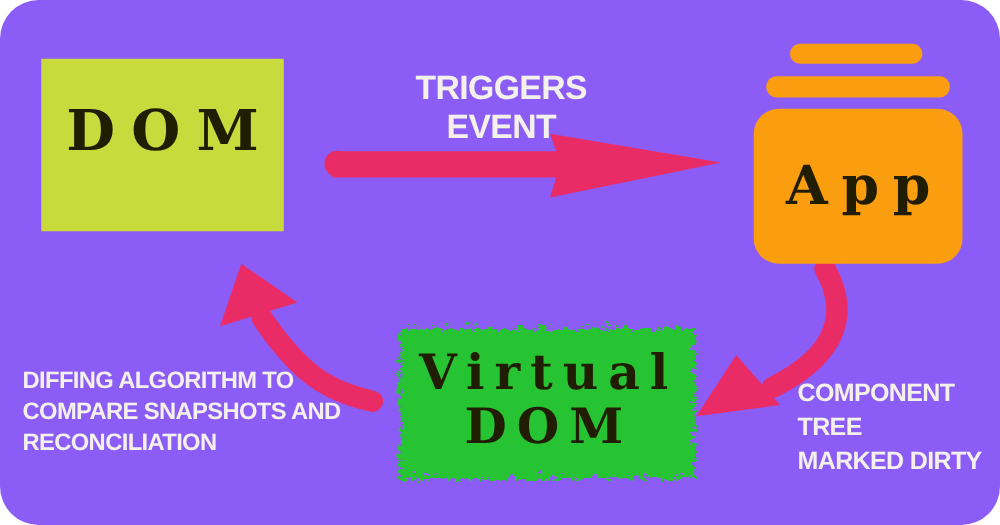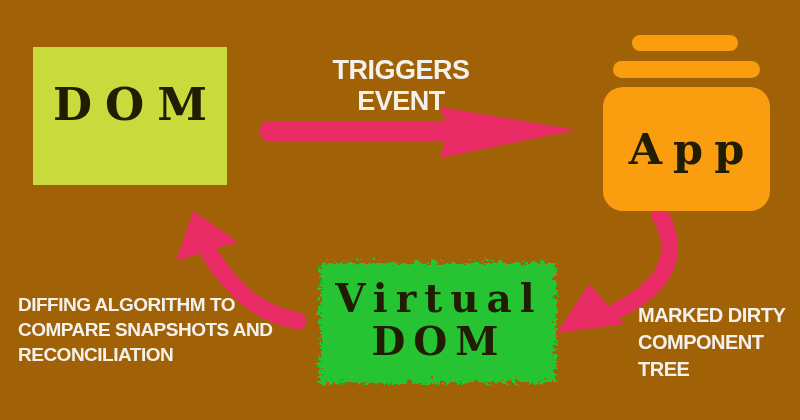--- a/index.html
+++ b/index.html
@@ -60,21 +60,21 @@
   .dirty-label{
     left:638px;top:302px;
     font-size:20px;line-height:27px;
   }
 
   .arrows-layer{left:0;top:0;}
 </style>
 </head>
 <body>
 
-<div class="stage" style="background-color: #a16207;">
+<div class="stage" style="background-color: #8b5cf6; border-radius: 31px;">
 
   <svg class="abs arrows-layer" width="800" height="420" viewBox="0 0 800 420">
     <g>
       <circle cx="270" cy="131" r="10.5" fill="#ea2c66"></circle>
       <polygon points="266,121 445,121 440,107 577,130 440,158 445,142 266,142" stroke-linejoin="round" stroke-width="3" stroke="none" fill="#ea2c66"></polygon>
     </g>
     <g>
       <path d="M 660,215 C 678,247 674,282 618,310" fill="none" stroke-width="17" stroke-linecap="round" stroke="#ea2c66"></path>
       <polygon points="557,333 589,284 624,324" stroke-linejoin="round" stroke-width="2" fill="#ea2c66"></polygon>
     </g>
@@ -110,17 +110,17 @@
 
   <div class="abs annotation triggers-label" style="color: rgb(244, 241, 236);">TRIGGERS EVENT</div>
 
   <div class="abs annotation diffing-label" style="color: rgb(244, 241, 236);">
     <div>DIFFING ALGORITHM TO</div>
     <div>COMPARE SNAPSHOTS AND</div>
     <div>RECONCILIATION</div>
   </div>
 
   <div class="abs annotation dirty-label" style="color: rgb(244, 241, 236);">
+    <div>COMPONENT TREE</div>
     <div>MARKED DIRTY</div>
-    <div>COMPONENT TREE</div>
   </div>
 
 </div>
 
 </body></html>

